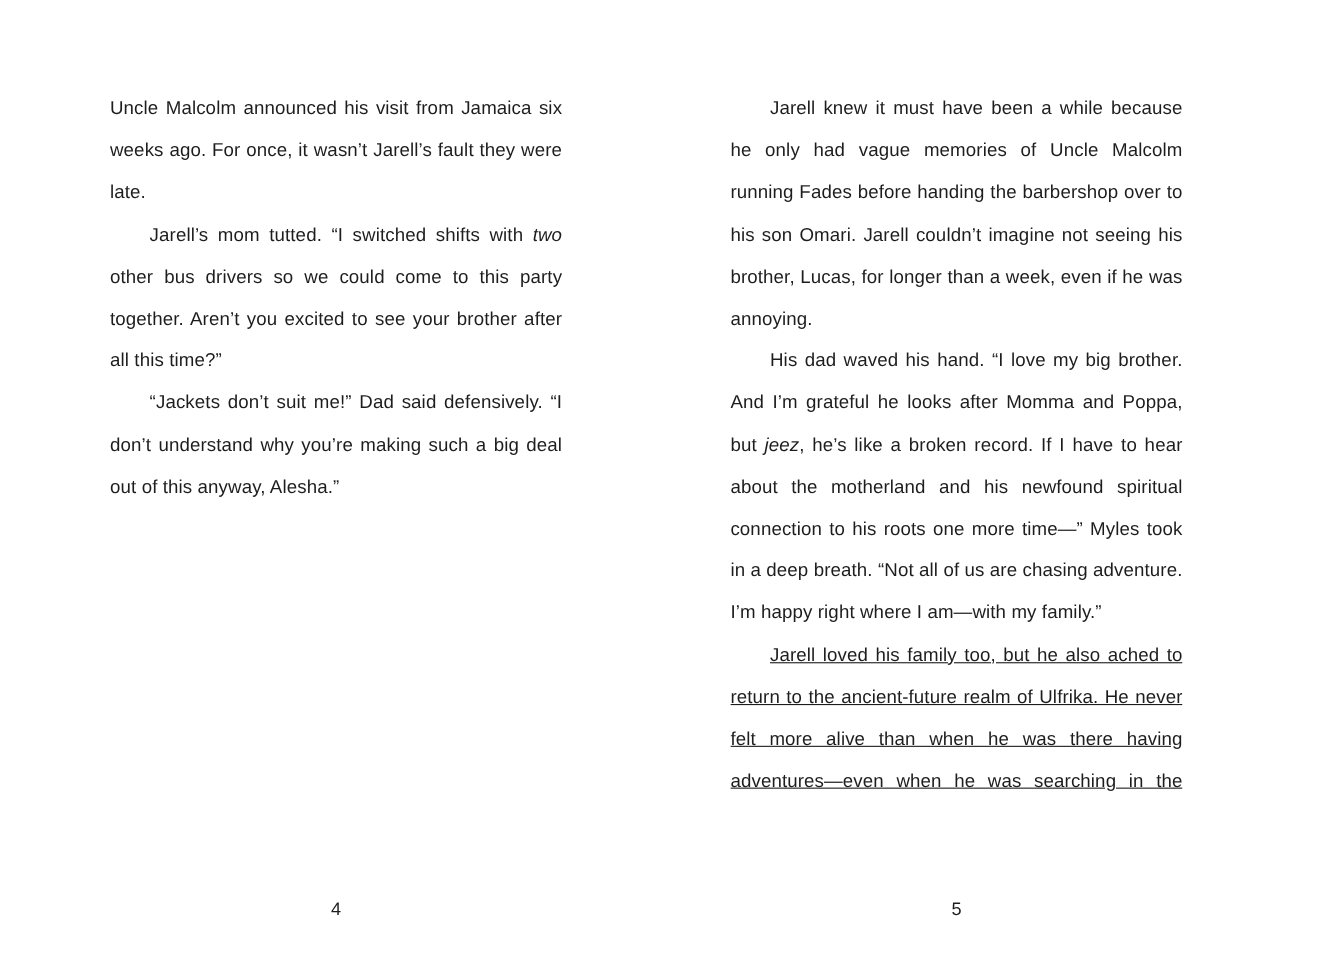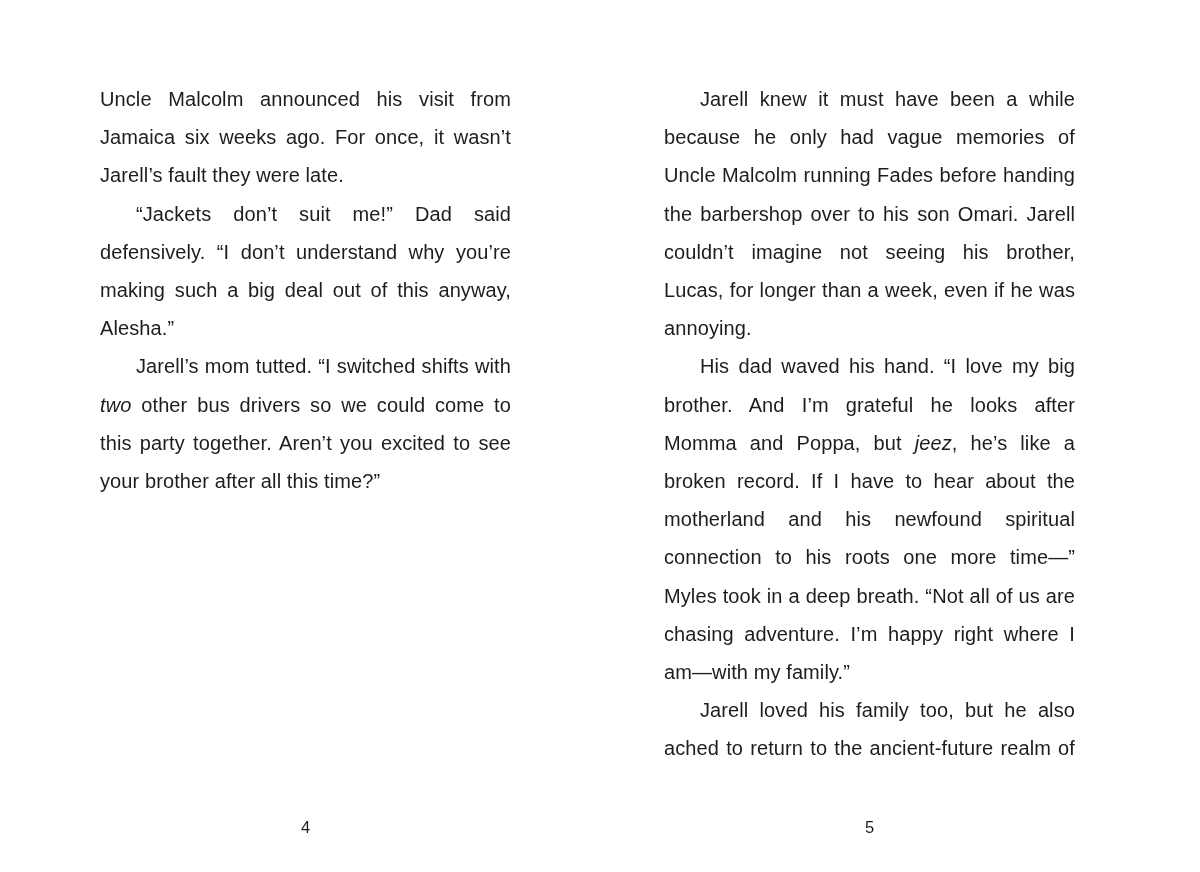--- a/index.html
+++ b/index.html
@@ -22,36 +22,37 @@
   }
   .page {
     position: absolute;
     top: 80px;
     width: 411px;
     height: 792px;
   }
   .page-left  { left: 100px; }
   .page-right { left: 664px; }
   .page-text {
-    font-size: 20px;
+    font-size: 17px;
     line-height: 38.2px;
     text-align: justify;
     letter-spacing: 0.1px;
     overflow: hidden;
     max-height: 692px;
   }
   .para {
     margin: 0;
     padding: 0;
   }
   .para.indent {
     text-indent: 36px;
   }
   .para.continues {
     text-align-last: justify;
+    text-decoration: underline;
   }
   .italic {
     font-style: italic;
   }
   .page-number {
     position: absolute;
     top: 738px;
     left: 0;
     width: 100%;
     text-align: center;
@@ -60,22 +61,22 @@
   }
 </style>
 </head>
 <body>
 
 <div class="spread">
 
   <div class="page page-left">
     <div class="page-text">
         <p class="para"><span>Uncle Malcolm announced his visit from Jamaica six weeks ago. For once, it wasn’t Jarell’s fault they were late.</span></p>
+        <p class="para indent"><span>Jarell’s mom tutted. “I switched shifts with </span><span class="italic">two</span><span> other bus drivers so we could come to this party together. Aren’t you excited to see your brother after all this time?”</span></p>
         <p class="para indent"><span>“Jackets don’t suit me!” Dad said defensively. “I don’t understand why you’re making such a big deal out of this anyway, Alesha.”</span></p>
-        <p class="para indent"><span>Jarell’s mom tutted. “I switched shifts with </span><span class="italic">two</span><span> other bus drivers so we could come to this party together. Aren’t you excited to see your brother after all this time?”</span></p>
       </div>
     <div class="page-number">4</div>
   </div>
 
   <div class="page page-right">
     <div class="page-text">
         <p class="para indent"><span>Jarell knew it must have been a while because he only had vague memories of Uncle Malcolm running Fades before handing the barbershop over to his son Omari. Jarell couldn’t imagine not seeing his brother, Lucas, for longer than a week, even if he was annoying.</span></p>
         <p class="para indent"><span>His dad waved his hand. “I love my big brother. And I’m grateful he looks after Momma and Poppa, but </span><span class="italic">jeez</span><span>, he’s like a broken record. If I have to hear about the motherland and his newfound spiritual connection to his roots one more time—” Myles took in a deep breath. “Not all of us are chasing adventure. I’m happy right where I am—with my family.”</span></p>
         <p class="para indent continues"><span>Jarell loved his family too, but he also ached to return to the ancient-future realm of Ulfrika. He never felt more alive than when he was there having adventures—even when he was searching in the</span></p>
       </div>

